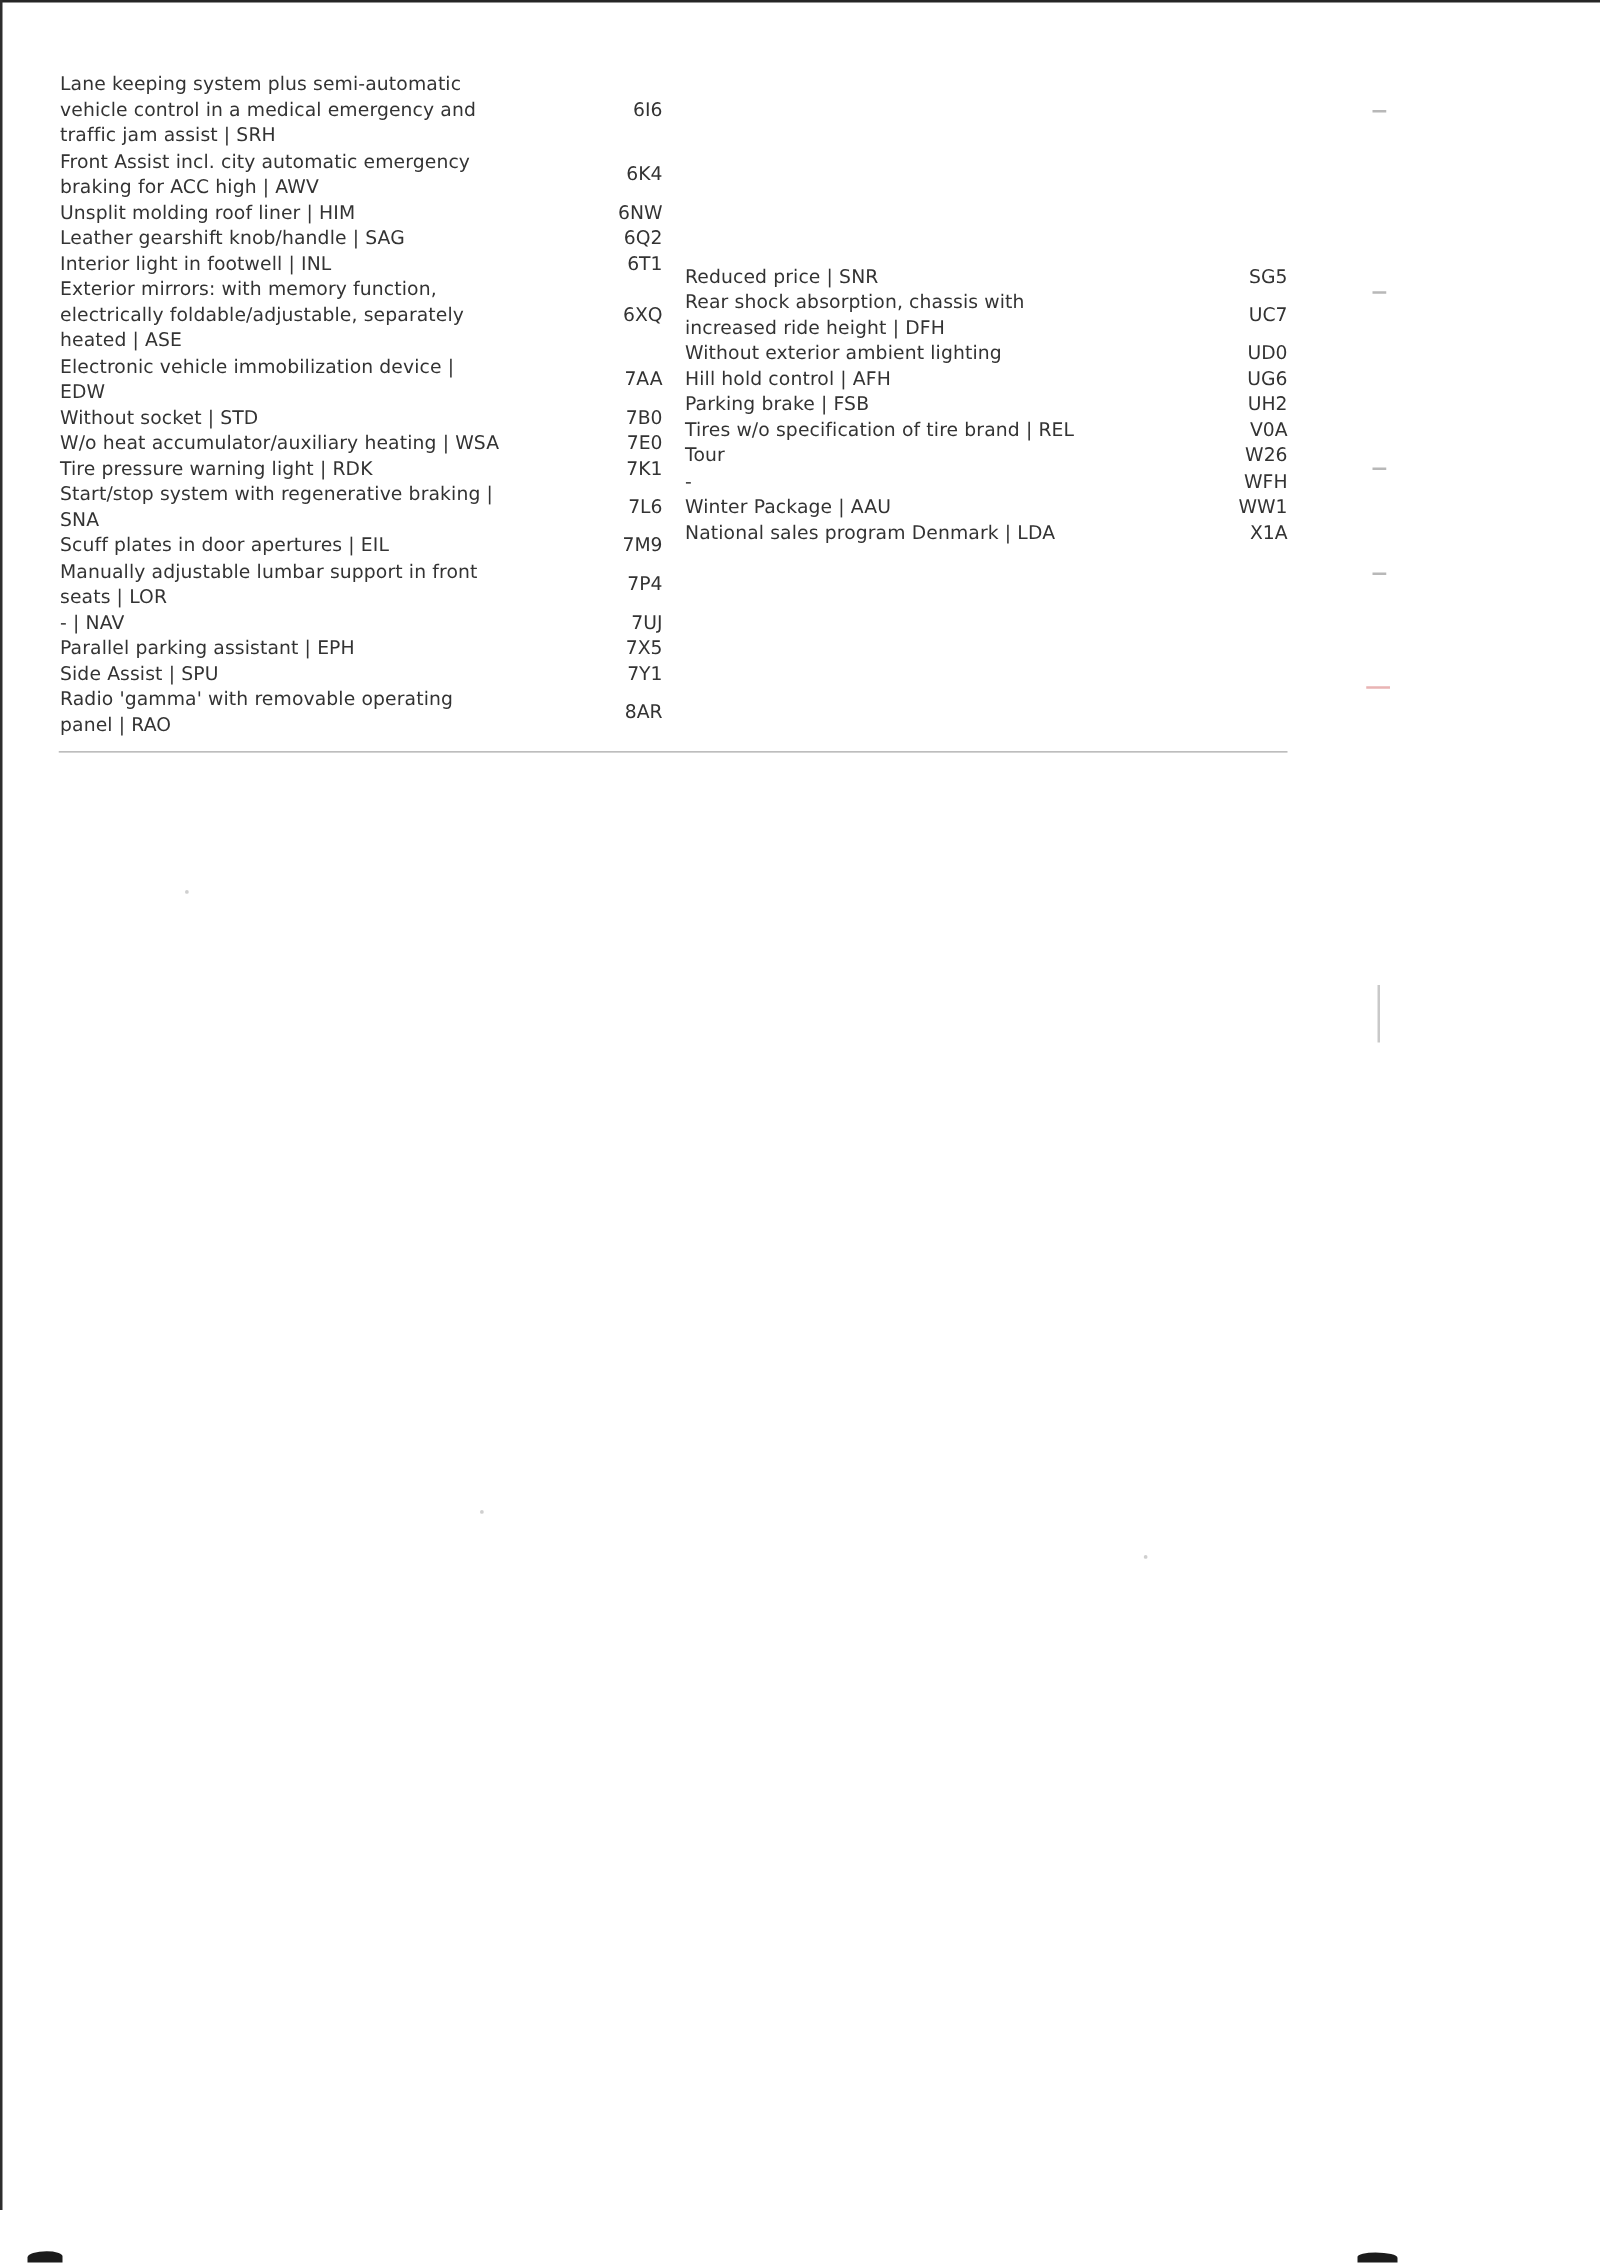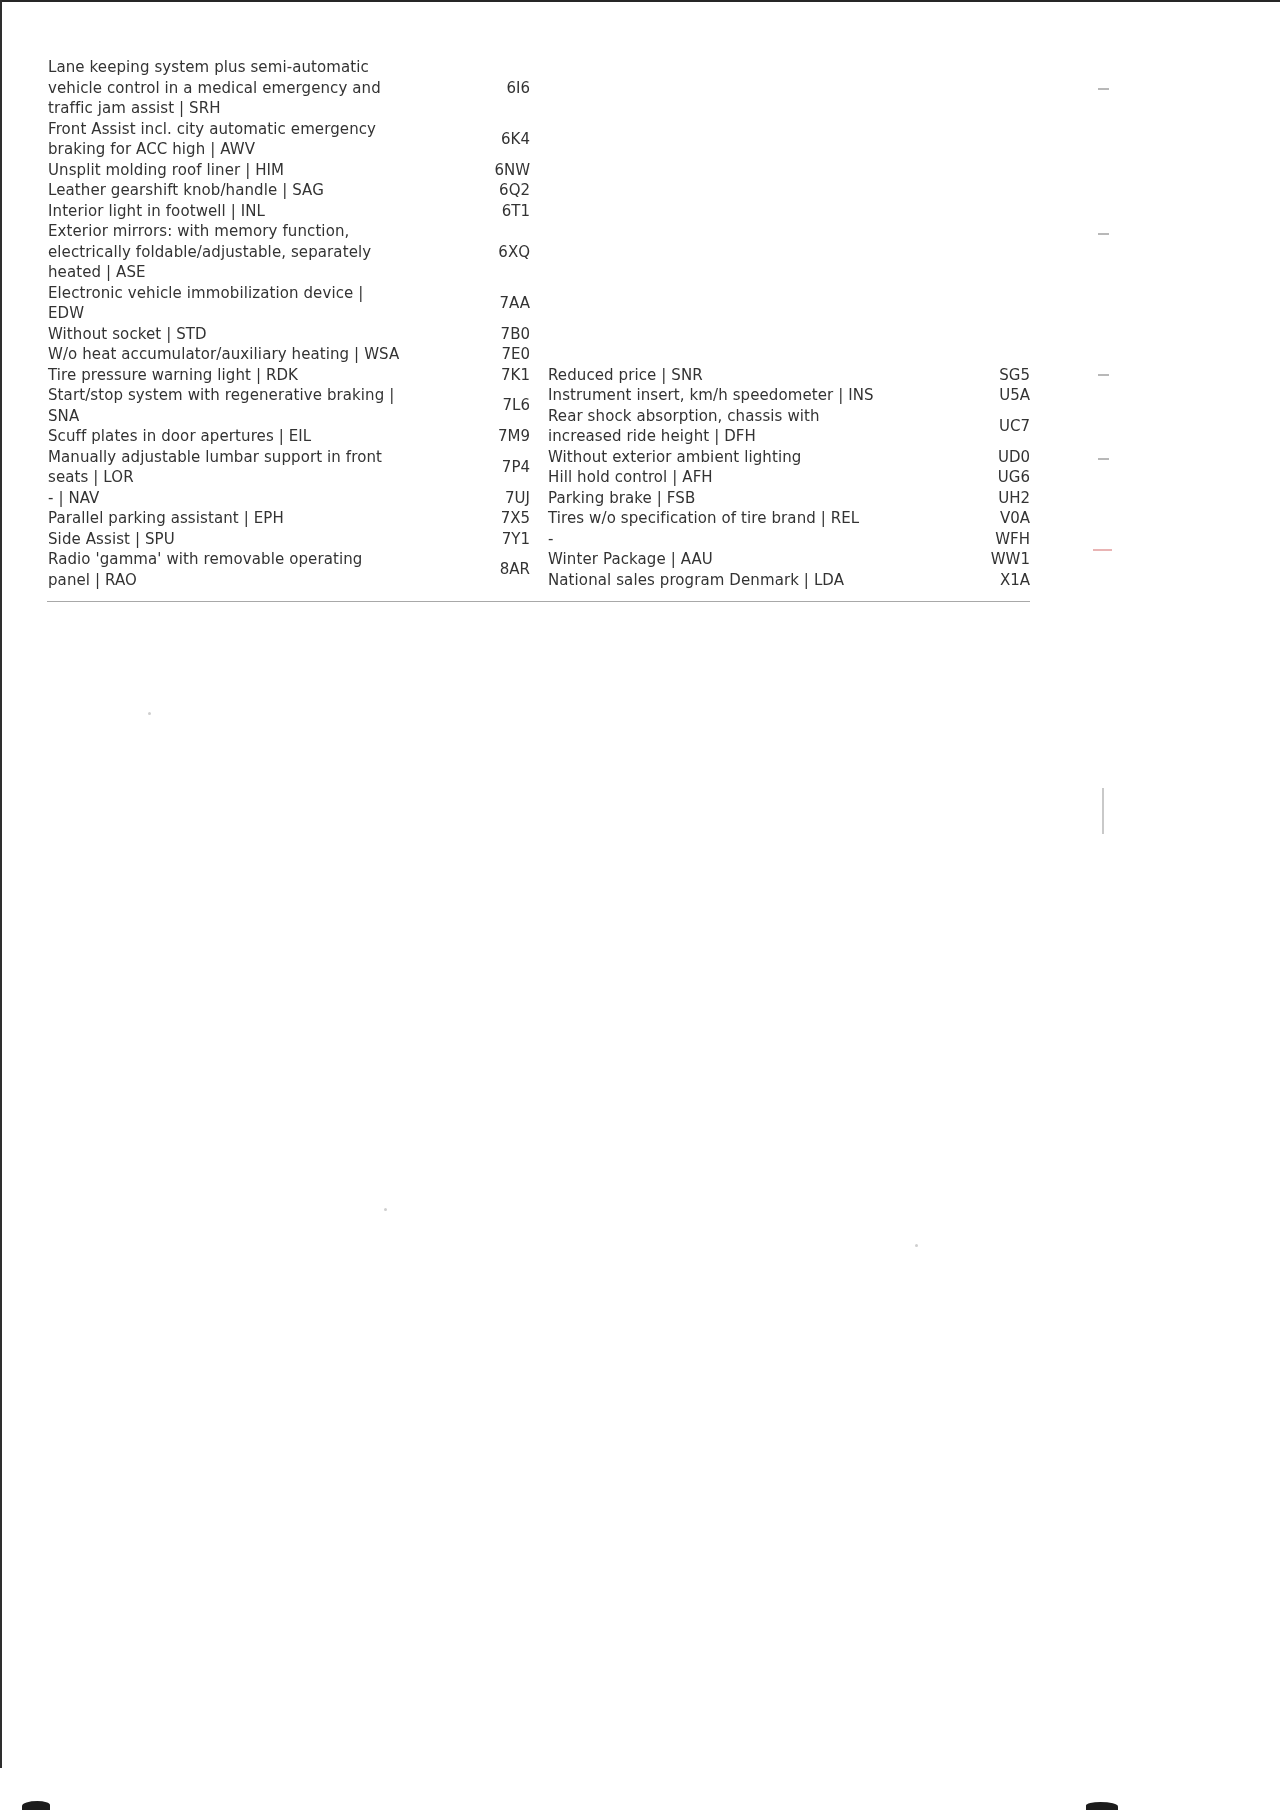--- a/index.html
+++ b/index.html
@@ -26,21 +26,21 @@
   .tick-pink { left: 1093px; top: 549px; width: 19px; height: 2px; background: #e9b4b4; }
   .tick-vert { left: 1102px; top: 788px; width: 2px; height: 46px; background: #c9c9c9; }
   .speck { position: absolute; width: 3px; height: 3px; border-radius: 50%; background: #cfcfcf; }
   .speck-1 { left: 148px; top: 712px; }
   .speck-2 { left: 384px; top: 1208px; }
   .speck-3 { left: 915px; top: 1244px; }
 
   
   .columns {
     display: flex;
-    align-items: flex-end;
+    align-items: center;
     padding: 57px 0 0 48px;
   }
   .col { width: 482px; }
   .col-right { margin-left: 18px; }
 
   .row { display: flex; align-items: center; }
   .desc {
     font-size: 15px;
     line-height: 20.5px;
     letter-spacing: 0.1px;
@@ -151,44 +151,44 @@
           <div class="desc">Radio 'gamma' with removable operating panel | RAO</div>
           <div class="code">8AR</div>
         </div>
       </div>
     <div class="col col-right" id="col-right">
         <div class="row">
           <div class="desc">Reduced price | SNR</div>
           <div class="code">SG5</div>
         </div>
         <div class="row">
-          <div class="desc">Instrument insert, km/h speedometer | INS</div>
-          <div class="code">U5A</div>
-        </div>
-        <div class="row">
           <div class="desc">Rear shock absorption, chassis with increased ride height | DFH</div>
           <div class="code">UC7</div>
         </div>
         <div class="row">
           <div class="desc">Without exterior ambient lighting</div>
           <div class="code">UD0</div>
         </div>
         <div class="row">
           <div class="desc">Hill hold control | AFH</div>
           <div class="code">UG6</div>
         </div>
         <div class="row">
           <div class="desc">Parking brake | FSB</div>
           <div class="code">UH2</div>
         </div>
         <div class="row">
           <div class="desc">Tires w/o specification of tire brand | REL</div>
           <div class="code">V0A</div>
         </div>
         <div class="row">
+          <div class="desc">Tour</div>
+          <div class="code">W26</div>
+        </div>
+        <div class="row">
           <div class="desc">-</div>
           <div class="code">WFH</div>
         </div>
         <div class="row">
           <div class="desc">Winter Package | AAU</div>
           <div class="code">WW1</div>
         </div>
         <div class="row">
           <div class="desc">National sales program Denmark | LDA</div>
           <div class="code">X1A</div>

